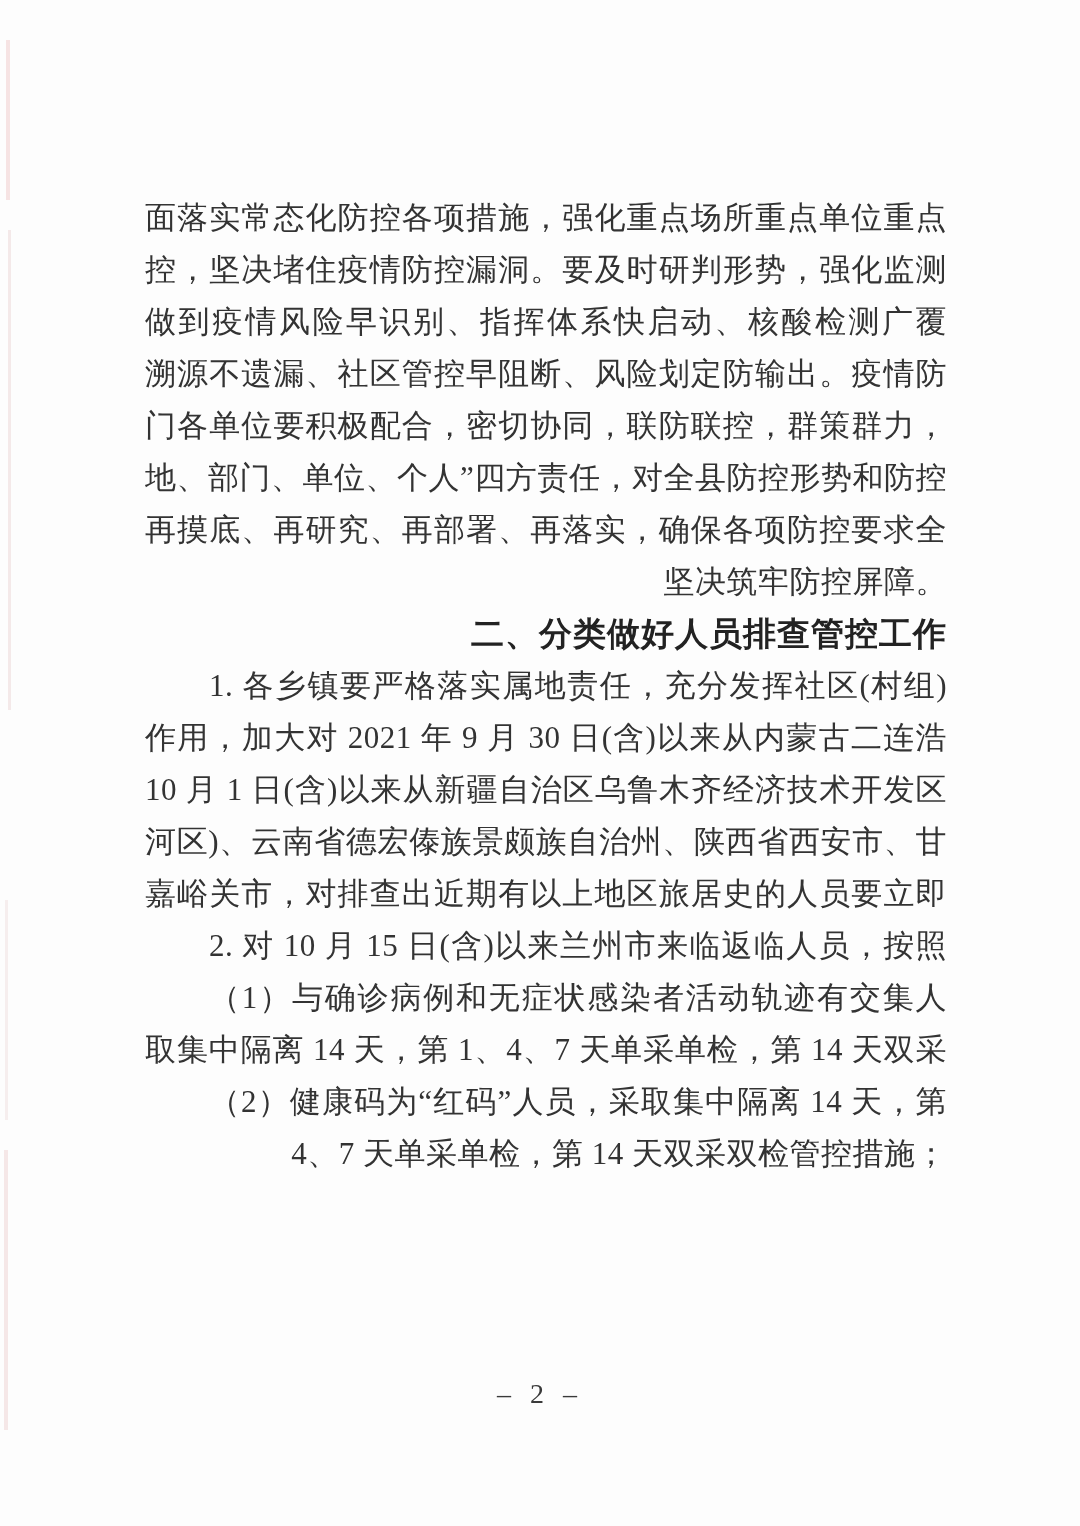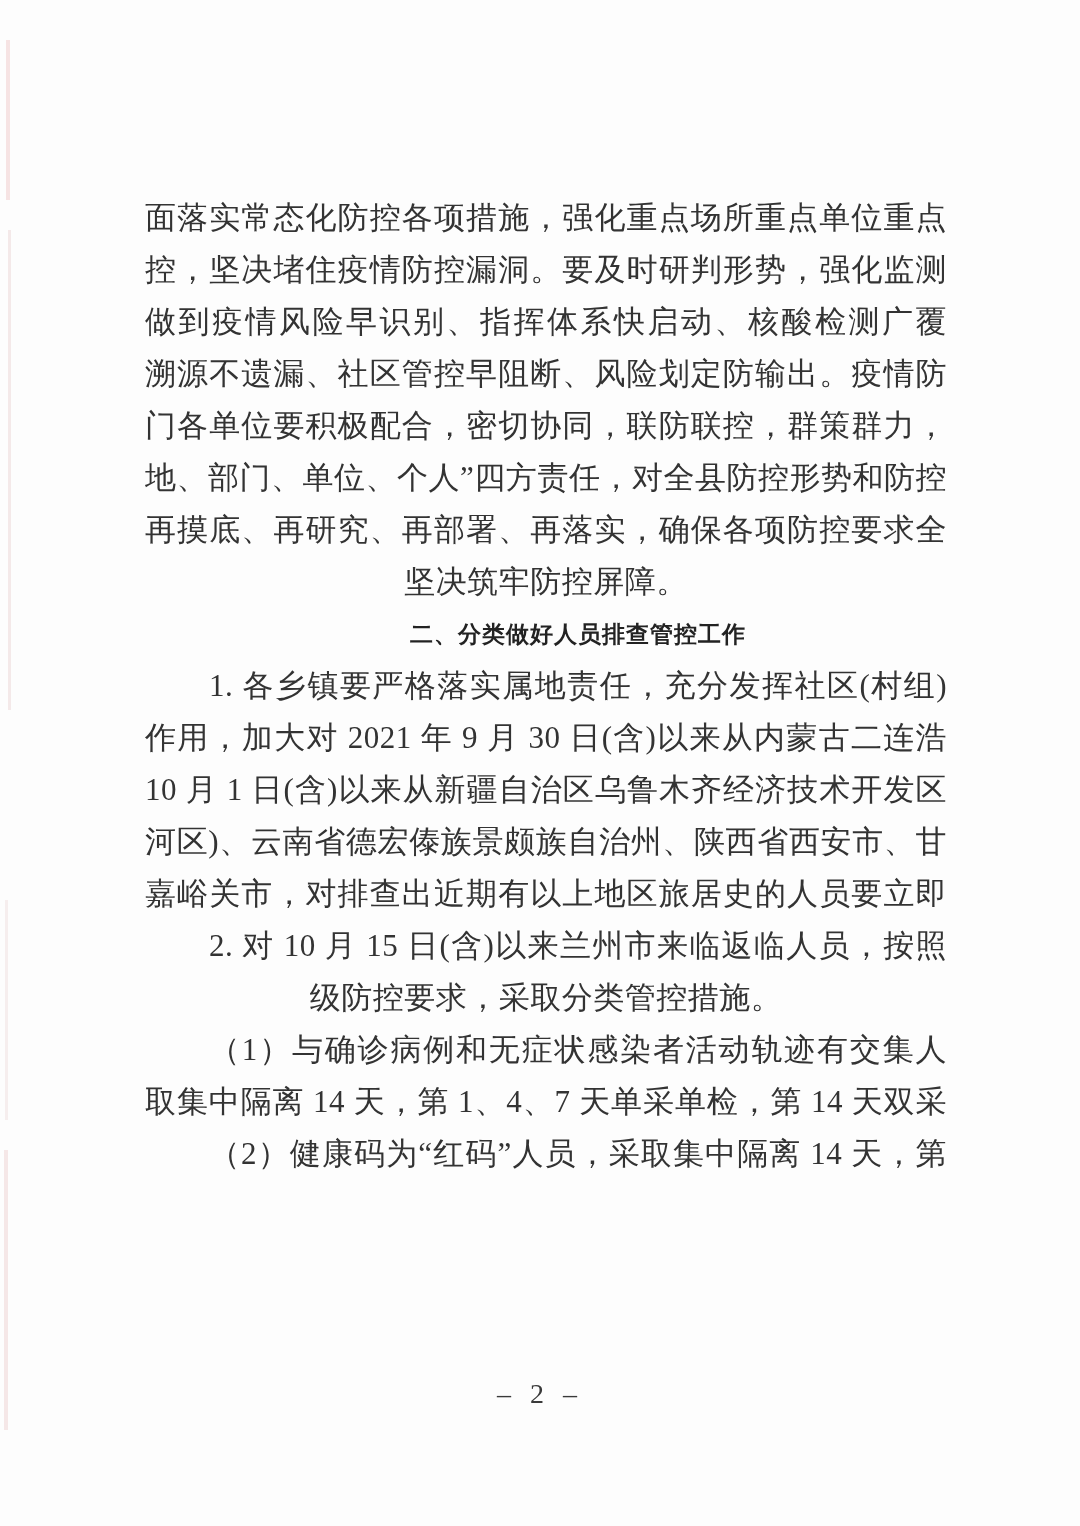--- a/index.html
+++ b/index.html
@@ -39,29 +39,29 @@
     white-space:nowrap;
     color:#333333;
   }
   .fill{
     text-align:justify;
     text-align-last:justify;
     white-space:normal;
     overflow:hidden;
   }
   .end{
-    text-align:center;
+    text-align:right;
   }
   .indent{
     text-indent:64px;
   }
   .heading{
     font-family:"Liberation Sans","DejaVu Sans",sans-serif;
     font-weight:700;
-    font-size:23px;
+    font-size:33px;
     color:#222222;
     letter-spacing:1px;
   }
   .page-number{
     position:absolute;
     left:0;
     top:1378px;
     width:100%;
     text-align:center;
     font-size:28px;
@@ -88,21 +88,21 @@
     <div class="line fill">地、部门、单位、个人”四方责任，对全县防控形势和防控措施</div>
     <div class="line fill">再摸底、再研究、再部署、再落实，确保各项防控要求全面落实，</div>
     <div class="line end">坚决筑牢防控屏障。</div>
     <div class="line end indent heading">二、分类做好人员排查管控工作</div>
     <div class="line fill indent">1. 各乡镇要严格落实属地责任，充分发挥社区(村组)网格化</div>
     <div class="line fill">作用，加大对 2021 年 9 月 30 日(含)以来从内蒙古二连浩特市，</div>
     <div class="line fill">10 月 1 日(含)以来从新疆自治区乌鲁木齐经济技术开发区(头屯</div>
     <div class="line fill">河区)、云南省德宏傣族景颇族自治州、陕西省西安市、甘肃省</div>
     <div class="line fill">嘉峪关市，对排查出近期有以上地区旅居史的人员要立即进行核</div>
     <div class="line fill indent">2. 对 10 月 15 日(含)以来兰州市来临返临人员，按照分区分</div>
-    <div class="line end">级防控要求，采取分类管控措施。</div>
     <div class="line fill indent">（1）与确诊病例和无症状感染者活动轨迹有交集人员，采</div>
     <div class="line fill">取集中隔离 14 天，第 1、4、7 天单采单检，第 14 天双采双检管</div>
     <div class="line fill indent">（2）健康码为“红码”人员，采取集中隔离 14 天，第 1、</div>
+    <div class="line end">4、7 天单采单检，第 14 天双采双检管控措施；</div>
   </div>
 
   <div class="page-number">– 2 –</div>
 
 </div>
 
 </body></html>

